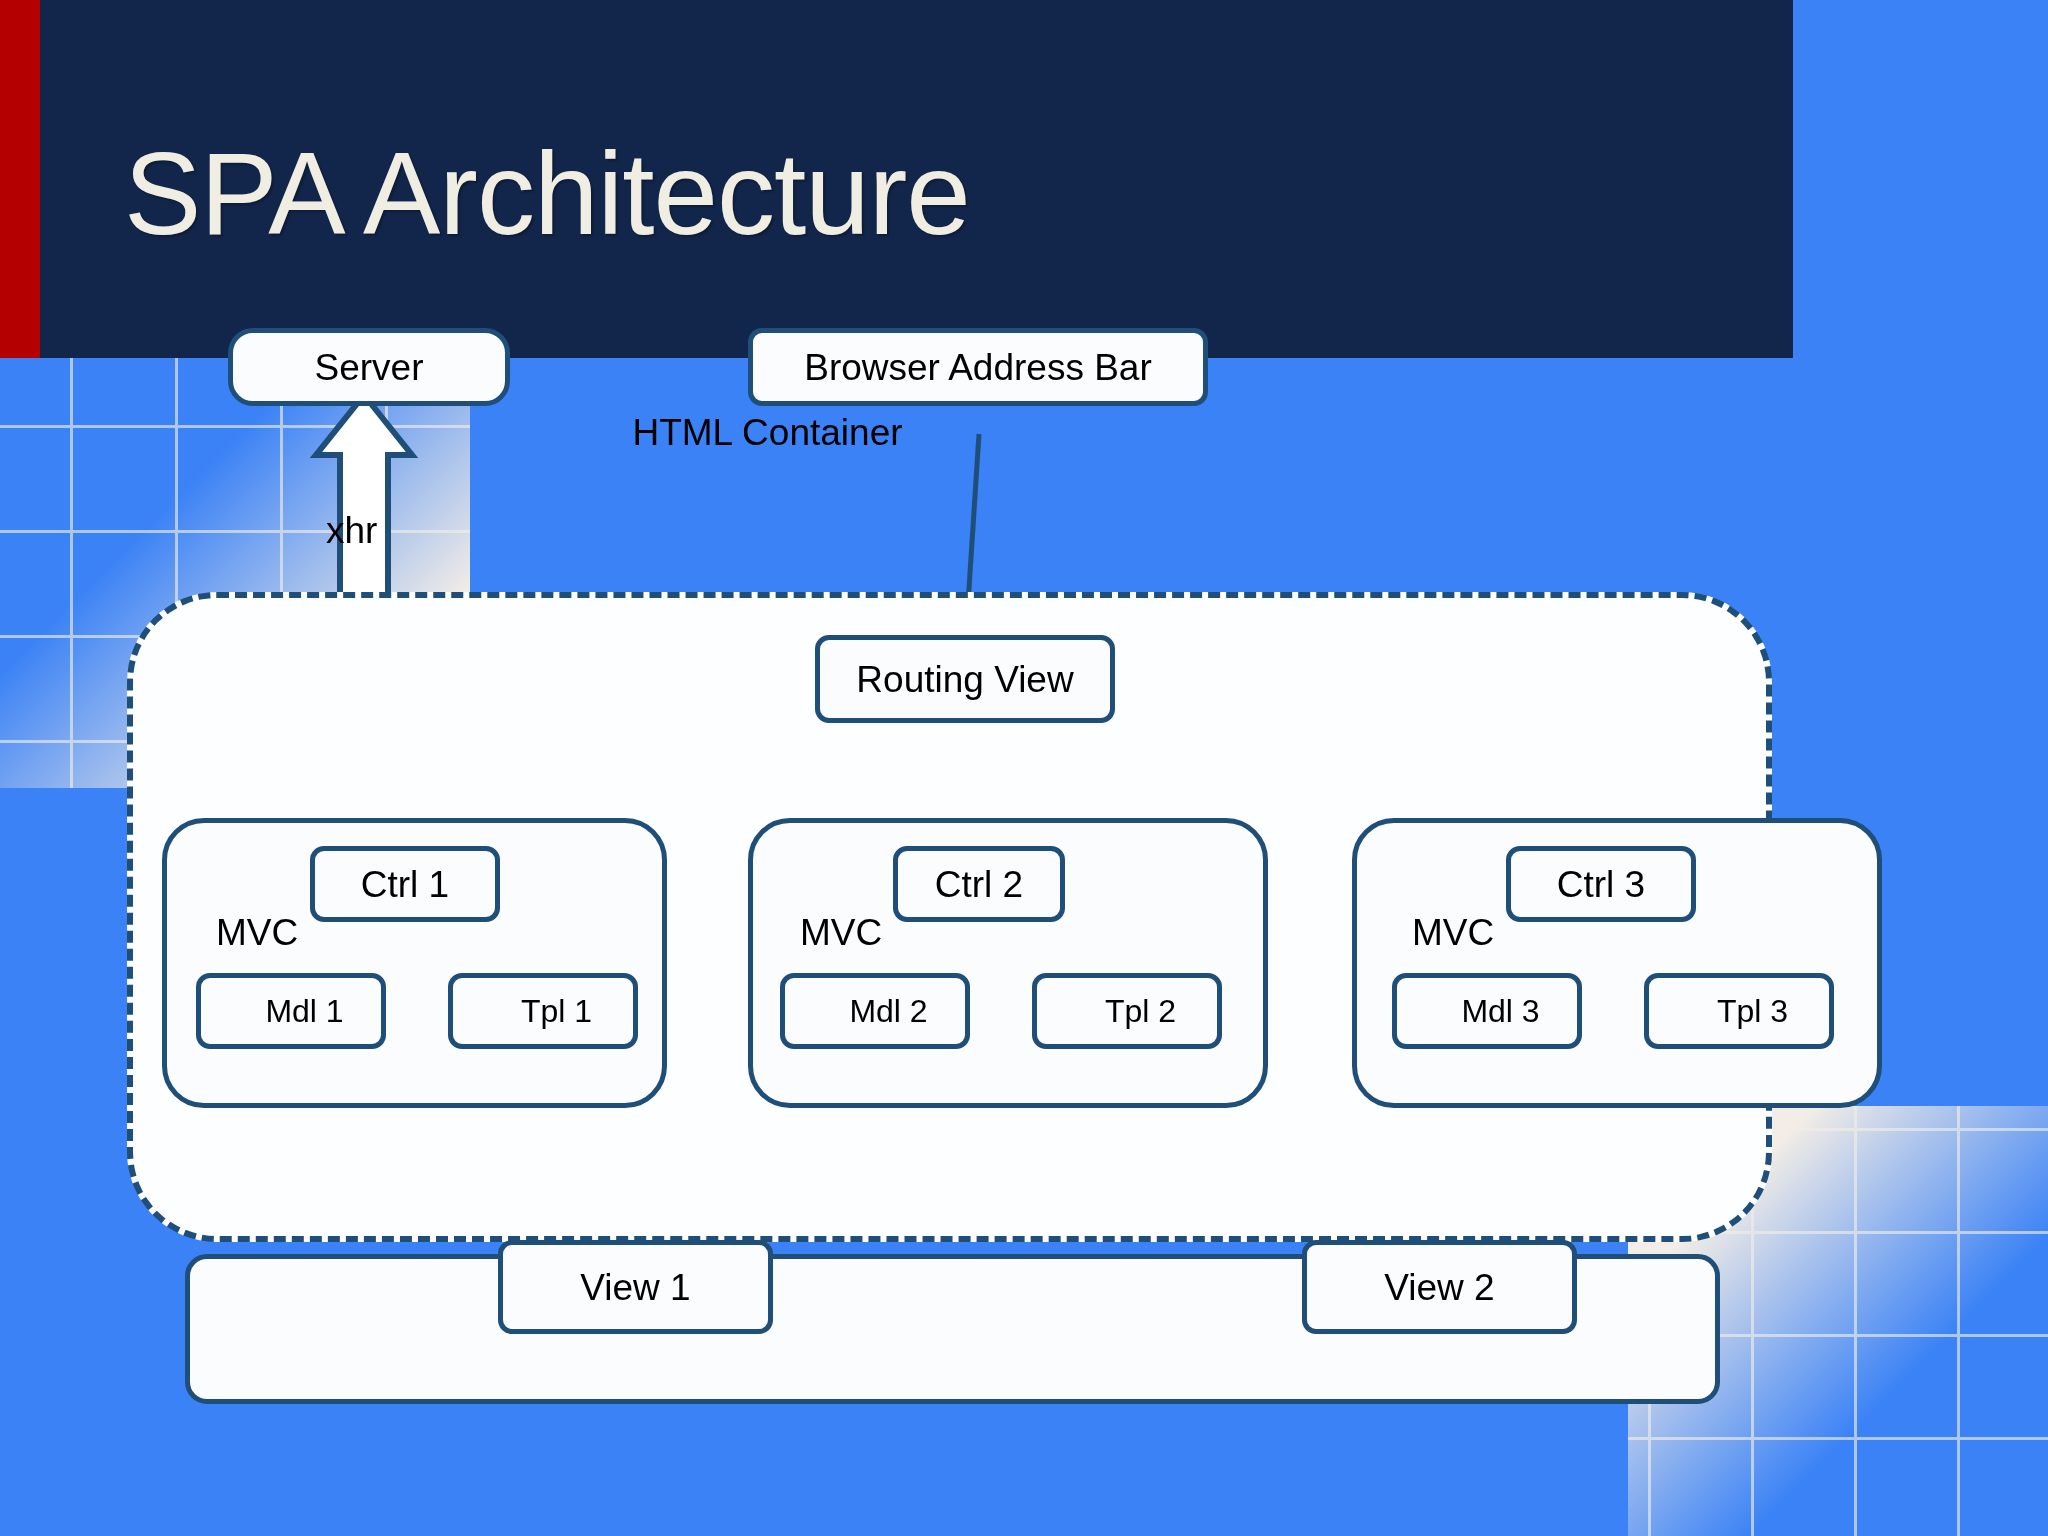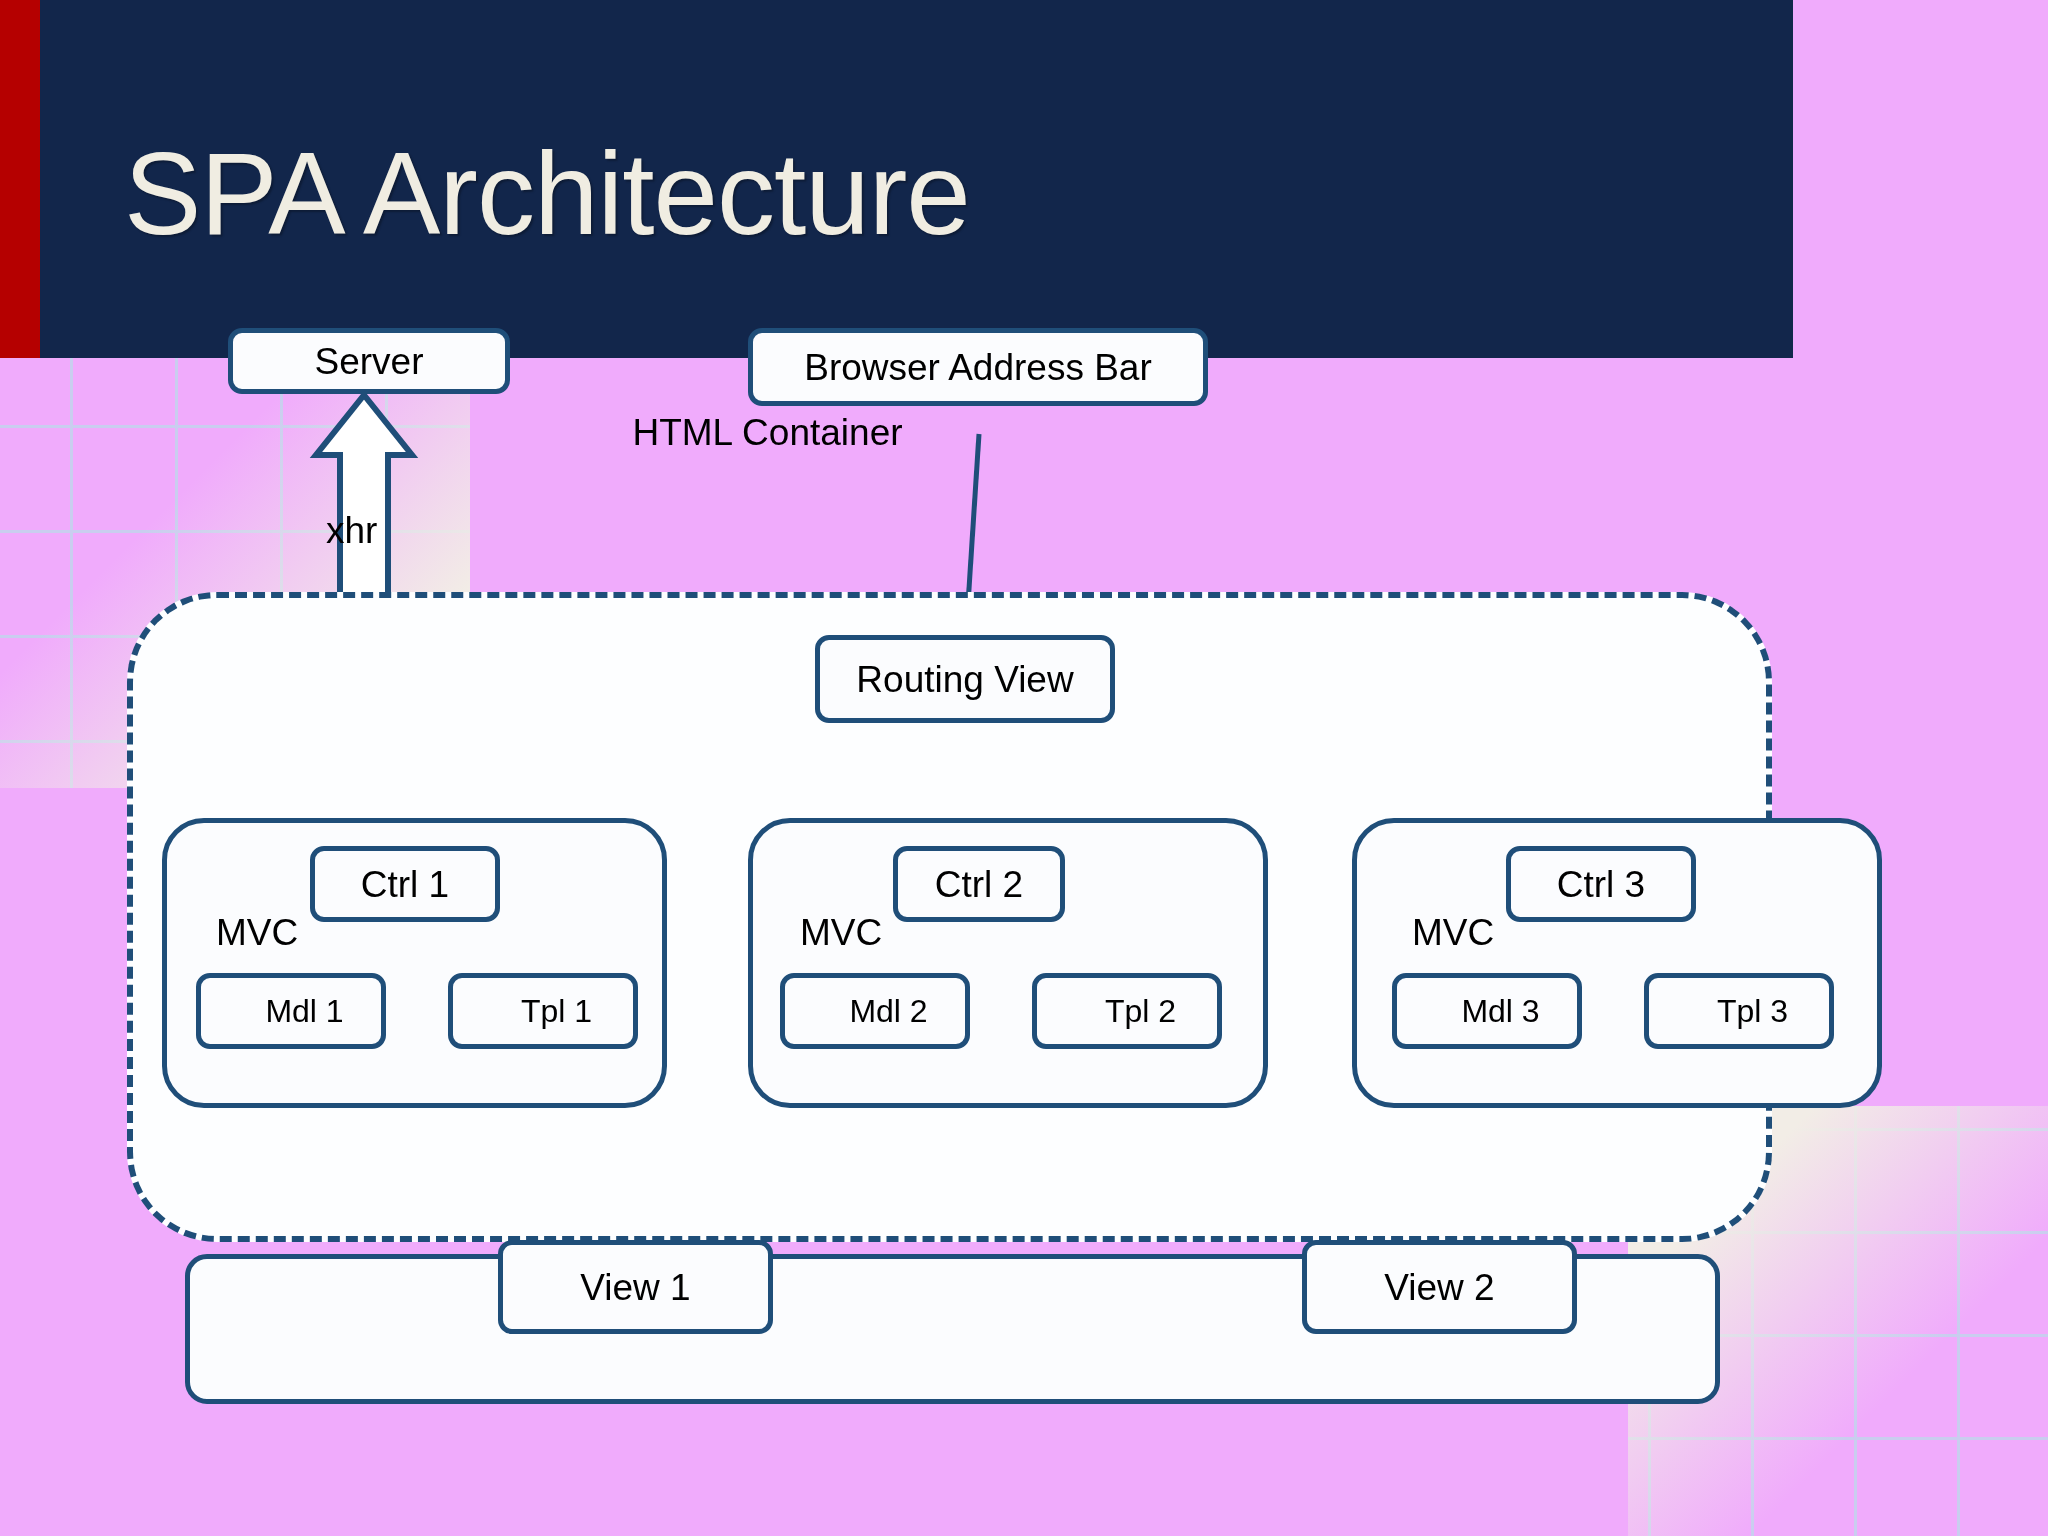--- a/index.html
+++ b/index.html
@@ -10,21 +10,21 @@
   body {
     width: 2048px;
     height: 1536px;
     overflow: hidden;
     font-family: "Liberation Sans", sans-serif;
   }
   #slide {
     position: relative;
     width: 2048px;
     height: 1536px;
-    background: #f0abfc;
+    background: #3b82f6;
     overflow: hidden;
   }
 
   
   .bg-grid {
     position: absolute;
     pointer-events: none;
   }
   .grid-tl {
     left: 0; top: 358px;
@@ -242,21 +242,21 @@
       <line x1="1592" y1="560" x2="1485" y2="615" stroke="#1F4E79" stroke-width="5" marker-end="url(#arrowThin)"></line>
       <line x1="1497" y1="626" x2="1601" y2="568" stroke="#1F4E79" stroke-width="5" marker-end="url(#arrowThin)"></line>
       <line x1="1611" y1="560" x2="1717" y2="615" stroke="#1F4E79" stroke-width="5" marker-end="url(#arrowThin)"></line>
       <line x1="1707" y1="626" x2="1603" y2="568" stroke="#1F4E79" stroke-width="5" marker-end="url(#arrowThin)"></line>
 
       <line x1="430" y1="745" x2="620" y2="882" stroke="#1F4E79" stroke-width="5" marker-end="url(#arrowThin)"></line>
 
       <line x1="1010" y1="745" x2="1420" y2="882" stroke="#1F4E79" stroke-width="5" marker-end="url(#arrowThin)"></line>
     </svg>
 
-    <div class="node" style="left:228px; top:-30px; width:282px; height:66px;">
+    <div class="node" style="left:228px; top:-30px; width:282px; height:78px;border-radius:25px;">
       <span>Server</span>
     </div>
 
     <div class="node" style="left:748px; top:-30px; width:460px; height:78px;">
       <span>Browser Address Bar</span>
     </div>
 
     <div id="xhr-label">xhr</div>
 
     <div class="node" style="left:815px; top:277px; width:300px; height:88px;">

